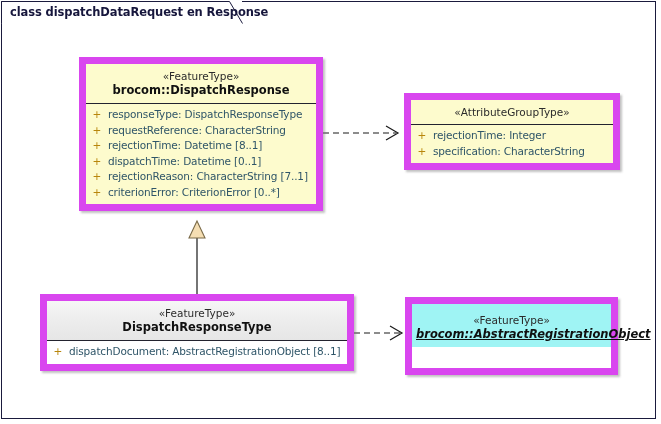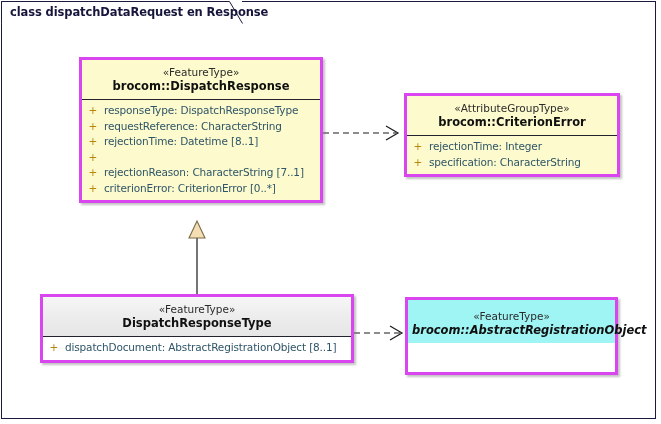--- a/index.html
+++ b/index.html
@@ -56,21 +56,21 @@
     font-weight: bold;
     color: #16163c;
     white-space: nowrap;
     letter-spacing: -0.1px;
   }
 
   
   .uml-box {
     position: absolute;
     box-sizing: border-box;
-    border: 3px solid #d946ef;
+    border: 7px solid #d946ef;
     box-shadow: 2px 2px 2px rgba(120,120,120,0.45);
   }
   .uml-head {
     box-sizing: border-box;
     text-align: center;
     padding: 5px 4px 5px 4px;
   }
   .stereotype {
     font-size: 10.5px;
     color: #2b2b2b;
@@ -79,20 +79,21 @@
   }
   .classname {
     font-size: 11.5px;
     font-weight: bold;
     color: #101010;
     line-height: 15px;
     white-space: nowrap;
   }
   .classname.abstract {
     font-style: italic;
+    text-decoration: underline;
   }
   .uml-divider {
     height: 1px;
     background: #23232f;
   }
   .uml-attrs {
     box-sizing: border-box;
     padding: 3px 0 4px 0;
   }
   .attr-row {
@@ -182,36 +183,36 @@
       <div class="attr-row">
         <span class="attr-vis">+</span>
         <span class="attr-text">requestReference: CharacterString</span>
       </div>
       <div class="attr-row">
         <span class="attr-vis">+</span>
         <span class="attr-text">rejectionTime: Datetime [8..1]</span>
       </div>
       <div class="attr-row">
         <span class="attr-vis">+</span>
+        <span class="attr-text">dispatchTime: Datetime [0..1]</span>
       </div>
       <div class="attr-row">
         <span class="attr-vis">+</span>
         <span class="attr-text">rejectionReason: CharacterString [7..1]</span>
       </div>
       <div class="attr-row">
         <span class="attr-vis">+</span>
         <span class="attr-text">criterionError: CriterionError [0..*]</span>
       </div>
     </div>
   </div>
 
   <div class="uml-box fill-yellow" style="left:404px; top:93px; width:216px;">
     <div class="uml-head">
       <div class="stereotype">«AttributeGroupType»</div>
-      <div class="classname">brocom::CriterionError</div>
     </div>
     <div class="uml-divider"></div>
     <div class="uml-attrs">
       <div class="attr-row">
         <span class="attr-vis">+</span>
         <span class="attr-text">rejectionTime: Integer</span>
       </div>
       <div class="attr-row">
         <span class="attr-vis">+</span>
         <span class="attr-text">specification: CharacterString</span>

